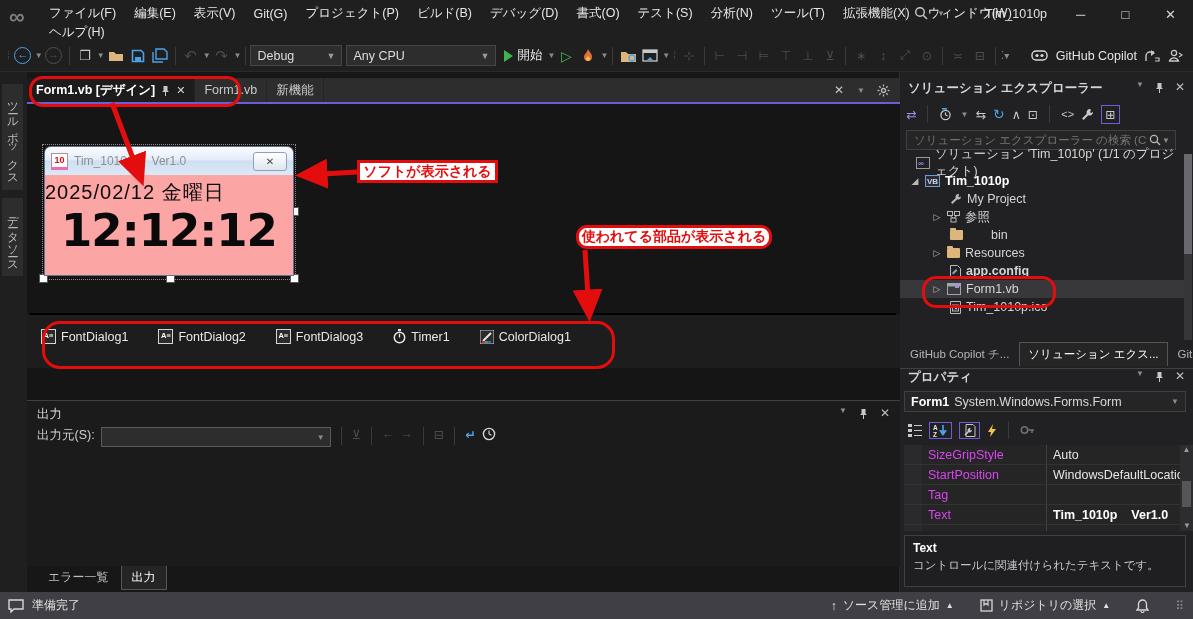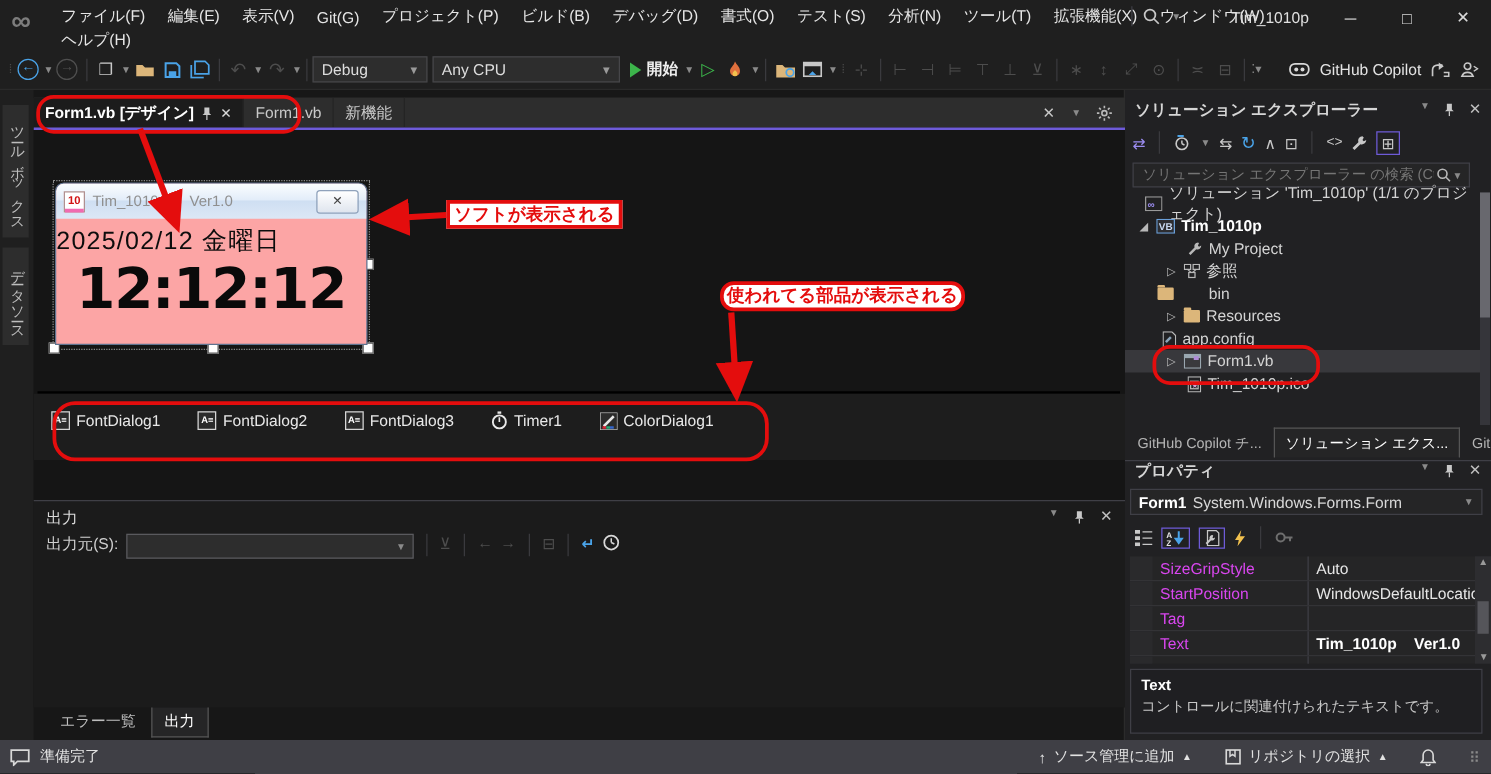--- a/index.html
+++ b/index.html
@@ -201,21 +201,21 @@
     <span class="combo" style="width:92px;">
       <span>Debug</span>
         <span class="arrow">▼</span>
     </span>
     <span class="combo" style="width:150px;margin-left:4px;">
       <span>Any CPU</span>
         <span class="arrow">▼</span>
     </span>
     <span class="flex" style="margin-left:8px;gap:4px;">
       <span style="width:0;height:0;border-left:9px solid #3cb44b;border-top:6px solid transparent;border-bottom:6px solid transparent;"></span>
-      <span style="color:#eee;font-weight:bold;">開始</span>
+      <span style="color:#eee;">開始</span>
       <span class="ddown">▼</span>
     </span>
     <span class="ico tb-ico" style="color:#3cb44b;font-size:14px;">▷</span>
     <span class="ico tb-ico">
       <svg width="12" height="14">
           <path d="M6 0C7 3 10 4 10 8a4 4 0 0 1-8 0C2 5 5 4 6 0z" fill="#e0703d"></path>
           <path d="M6 7c.8 1.2 2 1.6 2 3a2 2 0 0 1-4 0c0-1.4 1.2-1.8 2-3z" fill="#f2c14e"></path>
         </svg>
     </span>
     <span class="ddown">▼</span>
@@ -528,30 +528,30 @@
             <svg width="13" height="12">
                 <rect x="0.5" y="0.5" width="5" height="4" fill="none" stroke="#b8b8b8"></rect>
                 <rect x="7.5" y="0.5" width="5" height="4" fill="none" stroke="#b8b8b8"></rect>
                 <rect x="4" y="7" width="5" height="4" fill="none" stroke="#b8b8b8"></rect>
                 <line x1="3" y1="4.5" x2="6" y2="7" stroke="#b8b8b8"></line>
                 <line x1="10" y1="4.5" x2="7" y2="7" stroke="#b8b8b8"></line>
               </svg>
           </span>
           <span>参照</span>
         </div>
-        <div class="trow" style="padding-left:26px;gap:28px;">
+        <div class="trow" style="padding-left:50px;gap:28px;">
           <span class="folder"></span>
           <span>bin</span>
         </div>
         <div class="trow" style="padding-left:32px;">
           <span class="exp">▷</span>
           <span class="folder"></span>
           <span>Resources</span>
         </div>
-        <div class="trow" style="padding-left:30px;">
+        <div class="trow" style="padding-left:50px;font-weight:bold;">
           <span class="ico">
             <svg width="11" height="13">
                 <path d="M0.5 0.5h7l3 3v9h-10z" fill="none" stroke="#b8b8b8"></path>
                 <path d="M2 8l4-4 1.4 1.4-4 4z" fill="#8aa3b8"></path>
               </svg>
           </span>
           <span>app.config</span>
         </div>
         <div class="trow sel" style="padding-left:32px;">
           <span class="exp">▷</span>

